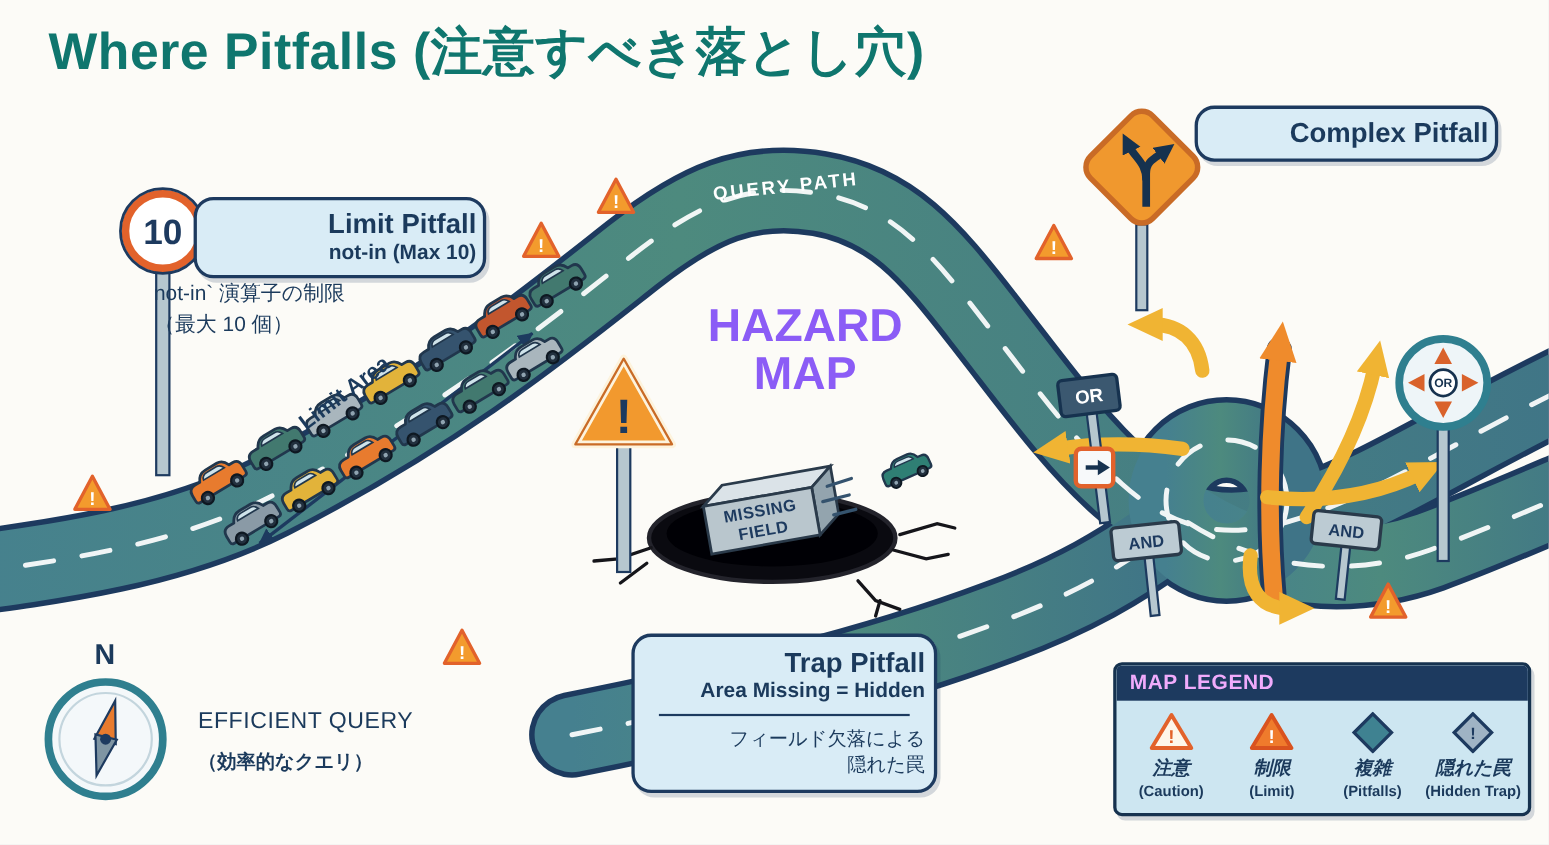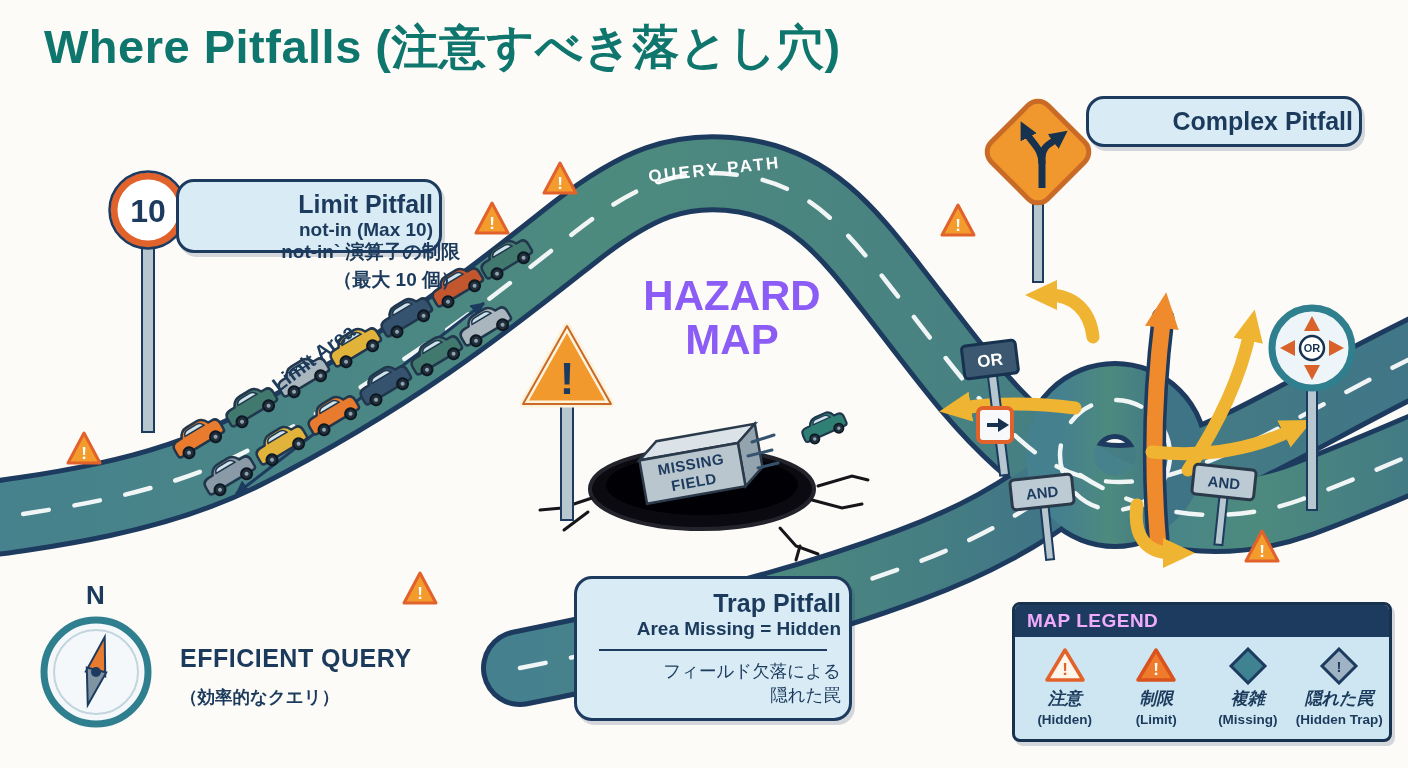--- a/index.html
+++ b/index.html
@@ -10,32 +10,32 @@
   #bg-art{position:absolute;left:0;top:0;z-index:0;}
   .ov{position:absolute;z-index:2;}
   #page-title{left:44px;top:16px;font-size:47px;font-weight:800;letter-spacing:.5px;color:#0f766e;}
   .callout{
     background:#d9ecf6;border:3px solid #1d3a5f;border-radius:18px;
     box-shadow:3px 4px 0 rgba(27,58,92,.18);text-align:right;padding:8px 6px;
   }
   .callout .c-title{font-size:25px;font-weight:800;line-height:1.15;}
   .callout .c-sub{font-size:19px;font-weight:700;line-height:1.2;}
   #limit-callout{left:176px;top:155px;width:248px;margin-top:24px;}
-  #limit-jp{left:140px;top:238px;width:320px;text-align:right;font-size:19px;font-weight:700;line-height:1.45;}
+  #limit-jp{left:140px;top:254px;width:320px;text-align:left;font-size:19px;font-weight:400;line-height:1.45;}
   #query-path{left:648px;top:160px;transform:rotate(-6deg);color:#ffffff;font-size:17px;font-weight:700;letter-spacing:2.5px;}
   #hazard-map{left:592px;top:274px;width:280px;text-align:center;font-size:42px;font-weight:800;line-height:1.05;color:#8b5cf6;}
   #limit-area-label{left:268px;top:378px;transform:rotate(-37deg);transform-origin:0 0;font-size:20px;font-weight:700;}
   #complex-callout{left:1086px;top:96px;width:258px;}
   #complex-jp{left:1070px;top:194px;width:312px;text-align:center;font-size:19px;font-weight:700;line-height:1.45;}
   #trap-callout{left:574px;top:576px;width:256px;padding:10px 8px;}
   .divider{border:0;border-top:2.5px solid #1d3a5f;margin:8px 14px;}
   #trap-callout .c-jp{font-size:17.5px;font-weight:400;line-height:1.4;}
   #compass-n{left:86px;top:580px;font-size:26px;font-weight:800;}
   #efficient{left:180px;top:644px;}
-  #efficient .e1{font-size:25px;font-weight:700;letter-spacing:.5px;}
+  #efficient .e1{font-size:21px;font-weight:400;letter-spacing:.5px;}
   #efficient .e2{font-size:17.5px;font-weight:700;margin-top:12px;}
   #legend{
     left:1012px;top:602px;width:374px;background:#cde6f1;border:3.5px solid #16324f;
     border-radius:8px;overflow:hidden;box-shadow:3px 4px 0 rgba(27,58,92,.18);
   }
   #legend .lg-header{background:#1d3a5f;color:#f0abfc;font-size:19px;font-weight:800;padding:5px 12px;letter-spacing:.5px;}
   #legend .lg-body{display:flex;padding:10px 4px 12px;}
   #legend .lg-item{flex:1;display:flex;flex-direction:column;align-items:center;gap:2px;}
   #legend .lg-jp{font-size:17px;font-weight:800;font-style:italic;}
   #legend .lg-en{font-size:13.5px;font-weight:700;}
@@ -284,36 +284,36 @@
 
   <div class="ov" id="legend">
     <div class="lg-header">MAP LEGEND</div>
     <div class="lg-body">
       <div class="lg-item">
         <svg width="42" height="38" viewBox="0 0 42 38">
           <path d="M21 3 L39 33 L3 33 Z" fill="#fef6ea" stroke="#e2622b" stroke-width="3.5" stroke-linejoin="round"></path>
           <text x="21" y="28" text-anchor="middle" font-size="17" font-weight="bold" fill="#e2622b">!</text>
         </svg>
         <div class="lg-jp">注意</div>
-        <div class="lg-en">(Hidden)</div>
+        <div class="lg-en">(Caution)</div>
       </div>
       <div class="lg-item">
         <svg width="42" height="38" viewBox="0 0 42 38">
           <path d="M21 3 L39 33 L3 33 Z" fill="#ef7b2c" stroke="#d9531f" stroke-width="3.5" stroke-linejoin="round"></path>
           <text x="21" y="28" text-anchor="middle" font-size="17" font-weight="bold" fill="#ffffff">!</text>
         </svg>
         <div class="lg-jp">制限</div>
         <div class="lg-en">(Limit)</div>
       </div>
       <div class="lg-item">
         <svg width="42" height="38" viewBox="0 0 42 38">
           <path d="M21 2 L38 19 L21 36 L4 19 Z" fill="#3f8291" stroke="#1d3a5f" stroke-width="3"></path>
         </svg>
         <div class="lg-jp">複雑</div>
-        <div class="lg-en">(Missing)</div>
+        <div class="lg-en">(Pitfalls)</div>
       </div>
       <div class="lg-item">
         <svg width="42" height="38" viewBox="0 0 42 38">
           <path d="M21 2 L38 19 L21 36 L4 19 Z" fill="#9fb3c4" stroke="#1d3a5f" stroke-width="3"></path>
           <text x="21" y="25" text-anchor="middle" font-size="15" font-weight="bold" fill="#1d3a5f">!</text>
         </svg>
         <div class="lg-jp">隠れた罠</div>
         <div class="lg-en">(Hidden Trap)</div>
       </div>
     </div>

